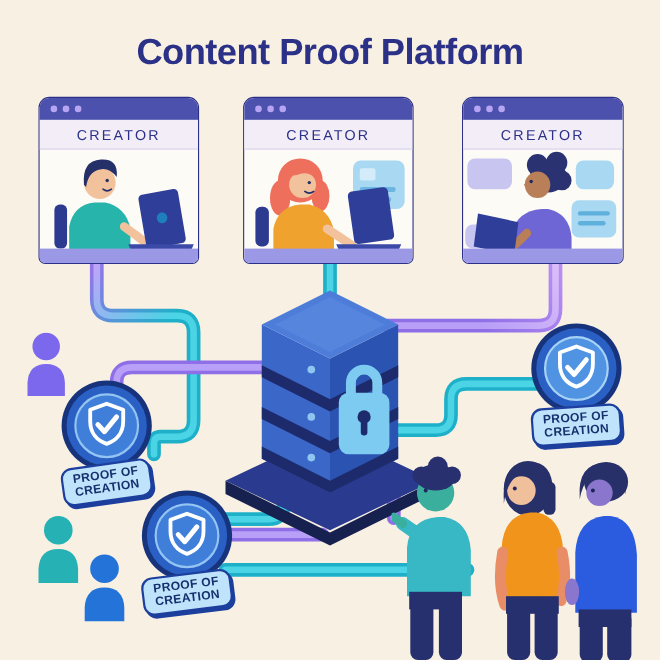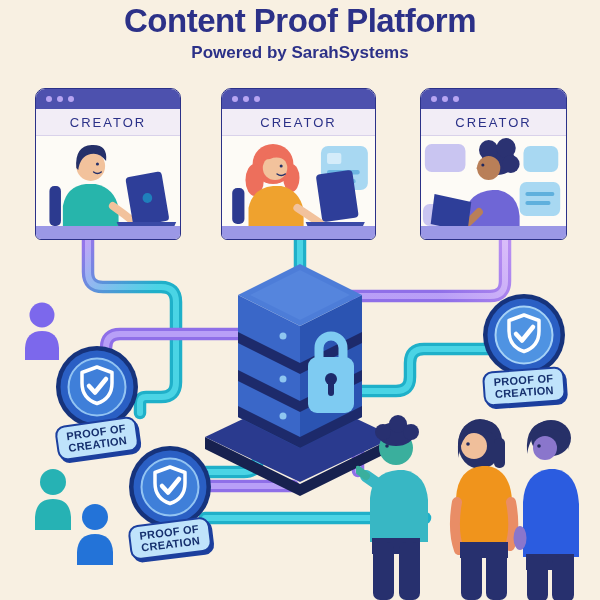--- a/index.html
+++ b/index.html
@@ -1,21 +1,21 @@
 <!DOCTYPE html>
 <html><head>
 <meta charset="utf-8">
 <style>
   html,body{margin:0;padding:0;}
   #canvas{
     position:relative;width:600px;height:600px;overflow:hidden;
     background:#f8f0e2;font-family:"Liberation Sans",sans-serif;
   }
   
-  #hdr{position:absolute;top:2px;left:0;width:600px;text-align:center;z-index:3;}
+  #hdr{position:absolute;top:28px;left:0;width:600px;text-align:center;z-index:3;}
   #hdr h1{margin:0;font-size:33px;font-weight:bold;color:#2c3188;letter-spacing:-.5px;}
   #hdr .sub{margin-top:3px;font-size:17px;font-weight:bold;color:#2c3188;}
   
   #pipes{position:absolute;left:0;top:0;z-index:1;}
   .po,.pi{fill:none;stroke-linecap:round;stroke-linejoin:round;}
   .po{stroke-width:12.5px;}
   .pi{stroke-width:6px;opacity:.9;}
   .po-t{stroke:#1fb0c9}.pi-t{stroke:#4fd8e8}
   .po-p{stroke:#8f6fe8}.pi-p{stroke:#bda4f8}
   
@@ -41,21 +41,20 @@
   
   #crowd{position:absolute;left:356px;top:410px;z-index:7;}
 </style>
 </head>
 <body>
 
 <div id="canvas">
 
   <div id="hdr">
     <h1>Content Proof Platform</h1>
-    <div class="sub">Powered by SarahSystems</div>
   </div>
 
   <svg id="pipes" width="600" height="600" viewBox="0 0 600 600">
     <defs>
       <linearGradient id="g1d" gradientUnits="userSpaceOnUse" x1="88" y1="240" x2="150" y2="295">
         <stop offset="0" stop-color="#9476ea"></stop>
           <stop offset="1" stop-color="#1fb0c9"></stop>
       </linearGradient>
       <linearGradient id="g1l" gradientUnits="userSpaceOnUse" x1="88" y1="240" x2="150" y2="295">
         <stop offset="0" stop-color="#c3abf9"></stop>

